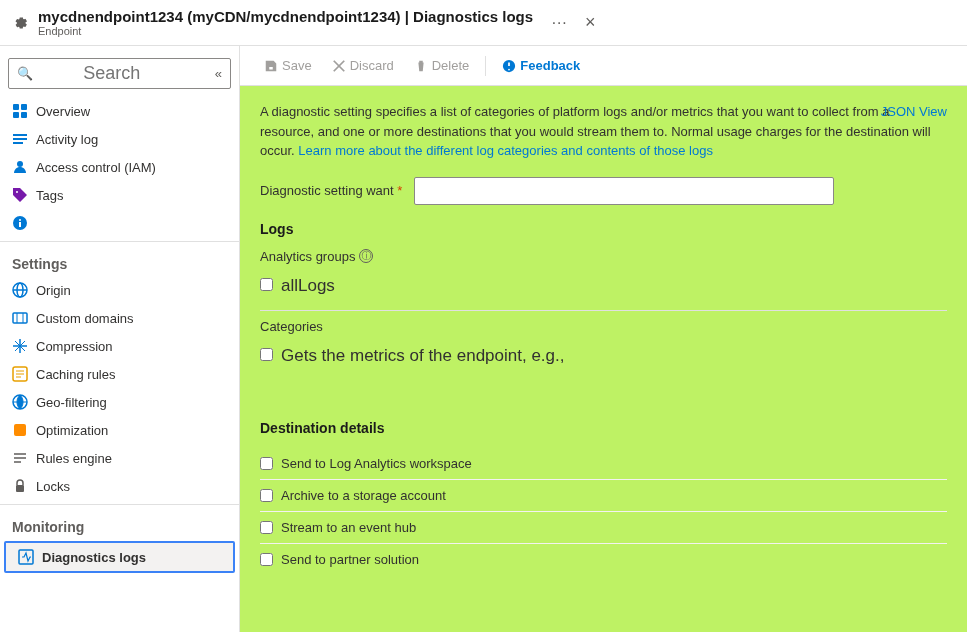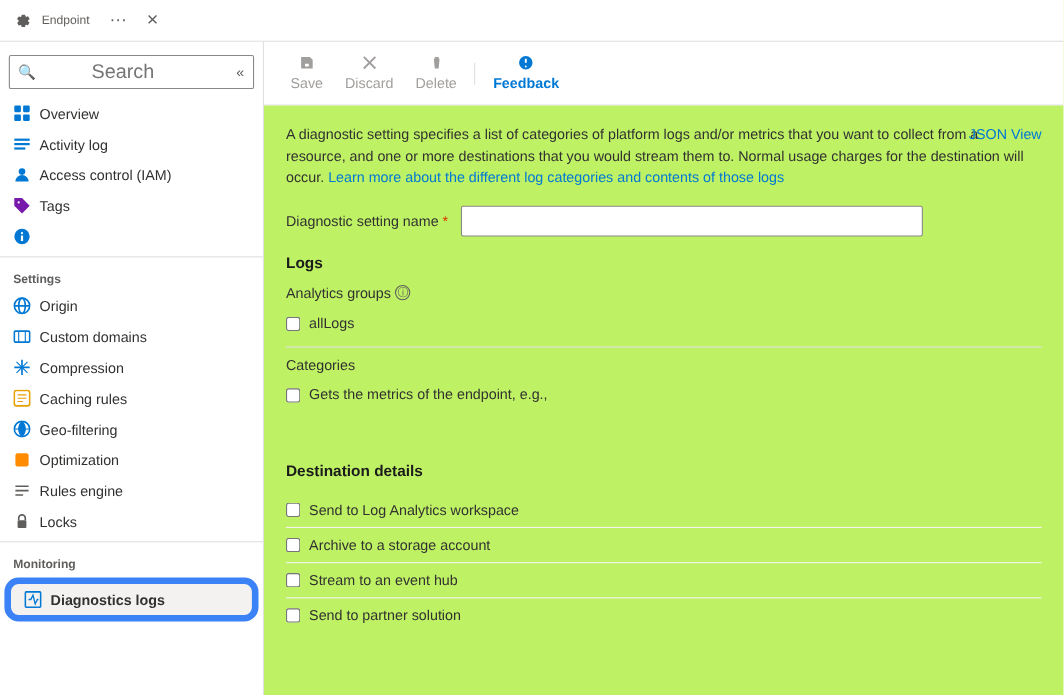--- a/index.html
+++ b/index.html
@@ -32,37 +32,37 @@
     .collapse-btn { margin-left: auto; cursor: pointer; color: #605e5c; }
 
     .nav-item {
       display: flex; align-items: center; padding: 6px 12px; cursor: pointer; gap: 8px;
       color: #323130; white-space: nowrap;
     }
     .nav-item.active-highlighted { background: #f3f2f1; border: 2px solid #d83b01; }
     .nav-icon { width: 16px; height: 16px; flex-shrink: 0; display: flex; align-items: center; justify-content: center; }
 
     .section-label {
-      font-size: 11px; font-weight: 600; color: #605e5c; padding: 10px 12px 4px 12px;
+      font-size: 14px; font-weight: 600; color: #605e5c; padding: 10px 12px 4px 12px;
       text-transform: none; letter-spacing: 0;
     }
     .divider { border: none; border-top: 1px solid #e0e0e0; margin: 4px 0; }
 
     
     .content-area { flex: 1; display: flex; flex-direction: column; overflow: hidden; }
 
     
     .toolbar {
       display: flex; align-items: center; padding: 8px 16px; gap: 4px;
       border-bottom: 1px solid #e0e0e0; background: #fff;
     }
     .toolbar-btn {
       display: flex; align-items: center; gap: 4px; padding: 4px 8px;
       cursor: pointer; color: #323130; border: none; background: transparent;
-      font-size: 13px; border-radius: 2px; flex-direction: column;
+      font-size: 13px; border-radius: 2px;
     }
     .toolbar-btn.disabled { color: #a19f9d; cursor: not-allowed; }
     .toolbar-btn.feedback { color: #0078d4; font-weight: 600; }
     .toolbar-sep { width: 1px; height: 20px; background: #e0e0e0; margin: 0 4px; }
 
     
     .main-content { flex: 1; overflow-y: auto; padding: 16px 20px; background: #bef264; }
 
     .description {
       font-size: 13px; color: #323130; line-height: 1.5; max-width: 860px; margin-bottom: 16px;
@@ -89,21 +89,21 @@
     .col-right { flex: 1; }
 
     .col-title { font-size: 14px; font-weight: 600; color: #1b1b1b; margin-bottom: 12px; }
     .category-group-label { font-size: 13px; color: #323130; margin-bottom: 8px; display: flex; align-items: center; gap: 4px; }
     .info-icon { width: 14px; height: 14px; border: 1px solid #605e5c; border-radius: 50%; display: inline-flex; align-items: center; justify-content: center; font-size: 10px; color: #605e5c; }
 
     .checkbox-row {
       display: flex; align-items: flex-start; gap: 8px; margin-bottom: 10px; padding: 4px 0;
     }
     .checkbox-row input[type=checkbox] { margin-top: 2px; cursor: pointer; }
-    .checkbox-label { font-size: 13px; color: #323130; }
+    .checkbox-label { font-size: 17px; color: #323130; }
 
     .sub-divider { border: none; border-top: 1px solid #e0e0e0; margin: 8px 0; }
 
     .dest-row {
       display: flex; align-items: center; gap: 8px; padding: 8px 0;
       border-bottom: 1px solid #f3f2f1;
     }
     .dest-row:last-child { border-bottom: none; }
     .dest-checkbox { cursor: pointer; }
     .dest-label { font-size: 13px; color: #323130; }
@@ -111,20 +111,21 @@
 </head>
 <body>
 
 <div class="title-bar">
   <span class="title-gear nav-icon">
     <svg width="20" height="20" viewBox="0 0 20 20" fill="#605e5c">
       <path d="M10 13a3 3 0 100-6 3 3 0 000 6zm7.07-3.92l1.27-.78a.5.5 0 00.17-.65l-1.5-2.6a.5.5 0 00-.63-.2l-1.5.6a6.1 6.1 0 00-1.06-.61l-.23-1.6A.5.5 0 0013 3h-3a.5.5 0 00-.5.44l-.23 1.6a6.1 6.1 0 00-1.06.61l-1.5-.6a.5.5 0 00-.63.2L4.58 7.65a.5.5 0 00.17.65l1.27.78A6.2 6.2 0 006 10c0 .35.03.69.08 1.02l-1.27.78a.5.5 0 00-.17.65l1.5 2.6a.5.5 0 00.63.2l1.5-.6c.33.23.68.44 1.06.61l.23 1.6A.5.5 0 0010 17h3a.5.5 0 00.5-.44l.23-1.6c.38-.17.73-.38 1.06-.61l1.5.6a.5.5 0 00.63-.2l1.5-2.6a.5.5 0 00-.17-.65l-1.27-.78A6.2 6.2 0 0017 10c0-.35-.03-.69-.08-1.02z"></path>
     </svg>
   </span>
   <div>
+    <span style="font-size:15px;font-weight:600;color:#1b1b1b;">mycdnendpoint1234 (myCDN/mycdnendpoint1234) | Diagnostics logs</span>
     <span style="display:block;font-size:11px;color:#605e5c;">Endpoint</span>
   </div>
   <span style="margin-left:8px;cursor:pointer;color:#605e5c;font-size:16px;">···</span>
   <span style="margin-left:8px;cursor:pointer;color:#605e5c;font-size:18px;font-weight:300;">×</span>
 </div>
 
 <div class="main-layout">
 
   <div class="sidebar">
     <div class="search-box">
@@ -261,21 +262,21 @@
             <rect x="4" y="7" width="8" height="7" rx="1"></rect>
             <path d="M5 7V5a3 3 0 016 0v2" fill="none" stroke="currentColor" stroke-width="1.5"></path>
           </svg>
       </span>
       <span>Locks</span>
     </div>
 
     <hr class="divider">
     <div class="section-label">Monitoring</div>
 
-    <div class="nav-item active-highlighted" style="background:#f3f2f1; border: 6px solid #3b82f6; border-radius: 13px; margin: 2px 4px;">
+    <div class="nav-item active-highlighted" style="background:#f3f2f1; border: 2px solid #3b82f6; border-radius: 2px; margin: 2px 4px;">
       <span class="nav-icon" style="color:#0078d4;">
         <svg width="16" height="16" viewBox="0 0 16 16" fill="currentColor">
             <rect x="1" y="1" width="14" height="14" rx="1" fill="none" stroke="currentColor" stroke-width="1.5"></rect>
             <path d="M4 8h2l2-4 2 8 2-4h1" stroke="currentColor" stroke-width="1.2" fill="none"></path>
           </svg>
       </span>
       <span style="font-weight:600;">Diagnostics logs</span>
     </div>
   </div>
 
@@ -312,21 +313,21 @@
 
     <div class="main-content">
       <div class="description">
         <span>A diagnostic setting specifies a list of categories of platform logs and/or metrics that you want to collect from a resource, and one or more destinations that you would stream them to. Normal usage charges for the destination will occur. </span>
         <a class="desc-link">Learn more about the different log categories and contents of those logs</a>
         <span class="json-view-link">JSON View</span>
       </div>
 
       <div class="field-row">
         <label class="field-label">
-          <span>Diagnostic setting name</span>
+          <span>Diagnostic setting want</span>
           <span class="required">*</span>
         </label>
         <input type="text" class="text-input" style="max-width: 420px;" placeholder="">
       </div>
 
       <div class="two-col">
 
         <div class="col-left">
           <div class="col-title">Logs</div>
 

